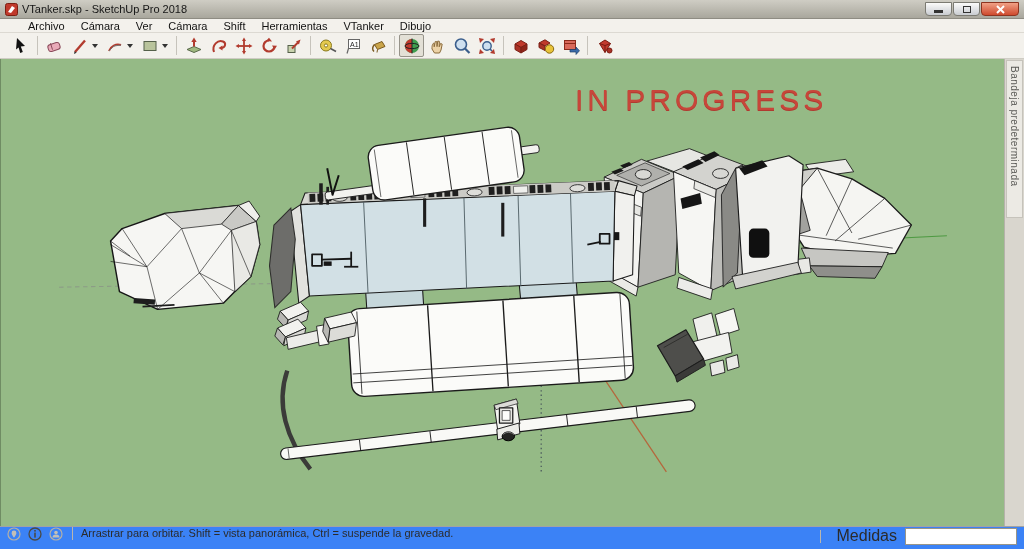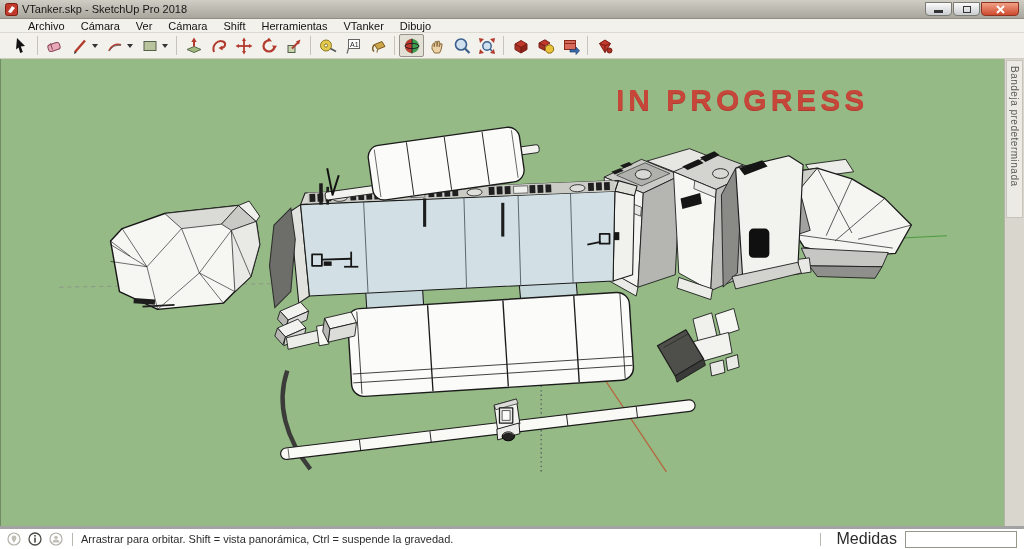--- a/index.html
+++ b/index.html
@@ -51,43 +51,43 @@
   }
   .tsep { width:1px; height:19px; background:#c6c3bb; margin:0 4px; }
 
   
   .main { flex:0 0 467px; height:467px; display:flex; }
   .viewport {
     position:relative; width:1004px; height:467px; background:#95ba86;
     border-left:1px solid #6f8c63; overflow:hidden;
   }
   .overlay-text {
-    position:absolute; left:615px; top:24px;
-    font-size:30px; font-weight:700; letter-spacing:4px;
+    position:absolute; left:574px; top:24px;
+    font-size:30px; font-weight:400; letter-spacing:4px;
     color:#c7463a; white-space:nowrap;
     text-shadow:0 1px 0 #b03a30;
   }
   .model-svg { position:absolute; left:0; top:0; }
 
   .tray {
     width:20px; height:467px; background:#d9d6ce; border-left:1px solid #b5b2aa;
     display:flex; flex-direction:column;
   }
   .tray-tab {
     margin:1px; height:158px; background:#eceae4; border:1px solid #c6c3bb;
     display:flex; justify-content:center;
   }
   .tray-label {
     writing-mode:vertical-rl; font-size:10px; color:#5a5a56; padding-top:5px; letter-spacing:0.5px;
   }
 
   
   .statusbar {
-    height:23px; flex:0 0 23px; background:#ffffff; border-top:3px solid #a3a3a3;
-    display:flex; align-items:center; padding:0 7px; font-size:11px; color:#2b2b2b;
+    height:23px; flex:0 0 23px; background:#3b82f6; border-top:1px solid #a3a3a3;
+    display:flex; align-items:flex-start; padding:0 7px; font-size:11px; color:#2b2b2b;
   }
   .sicon { width:14px; height:14px; margin-right:7px; }
   .ssep { width:1px; height:13px; background:#b9b6ae; margin:0 8px 0 2px; }
   .hint { white-space:nowrap; }
   .meas-wrap { margin-left:auto; display:flex; align-items:center; }
   .meas-label { font-size:16px; color:#2b2b2b; margin:0 8px; }
   .meas-input {
     width:112px; height:17px; border:1px solid #989589; background:#fff;
     font-size:11px; font-family:"Liberation Sans",sans-serif; padding:0 3px;
   }

